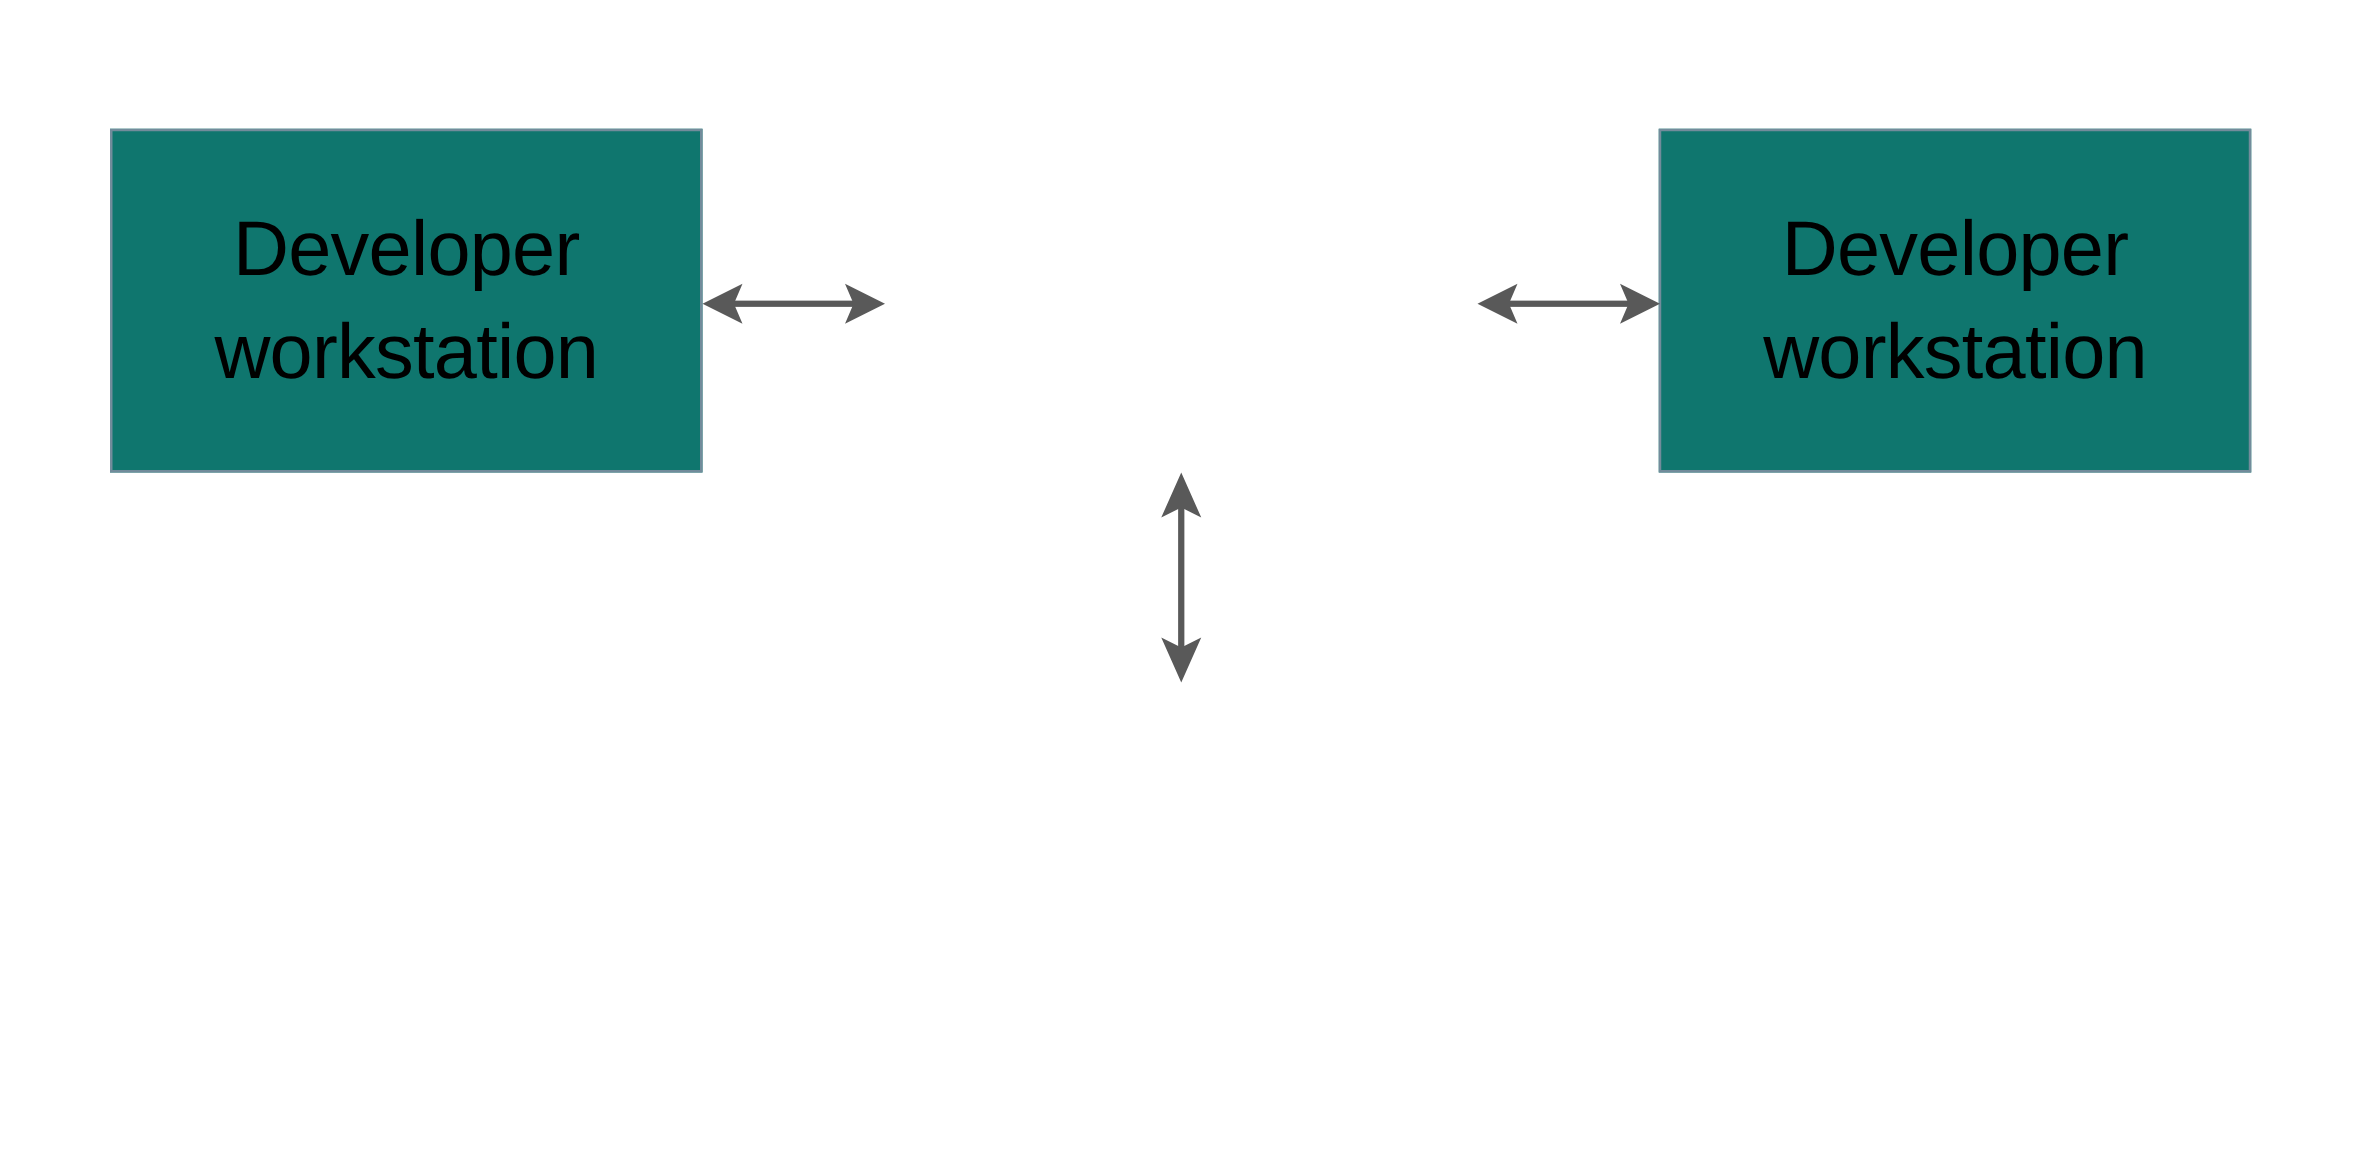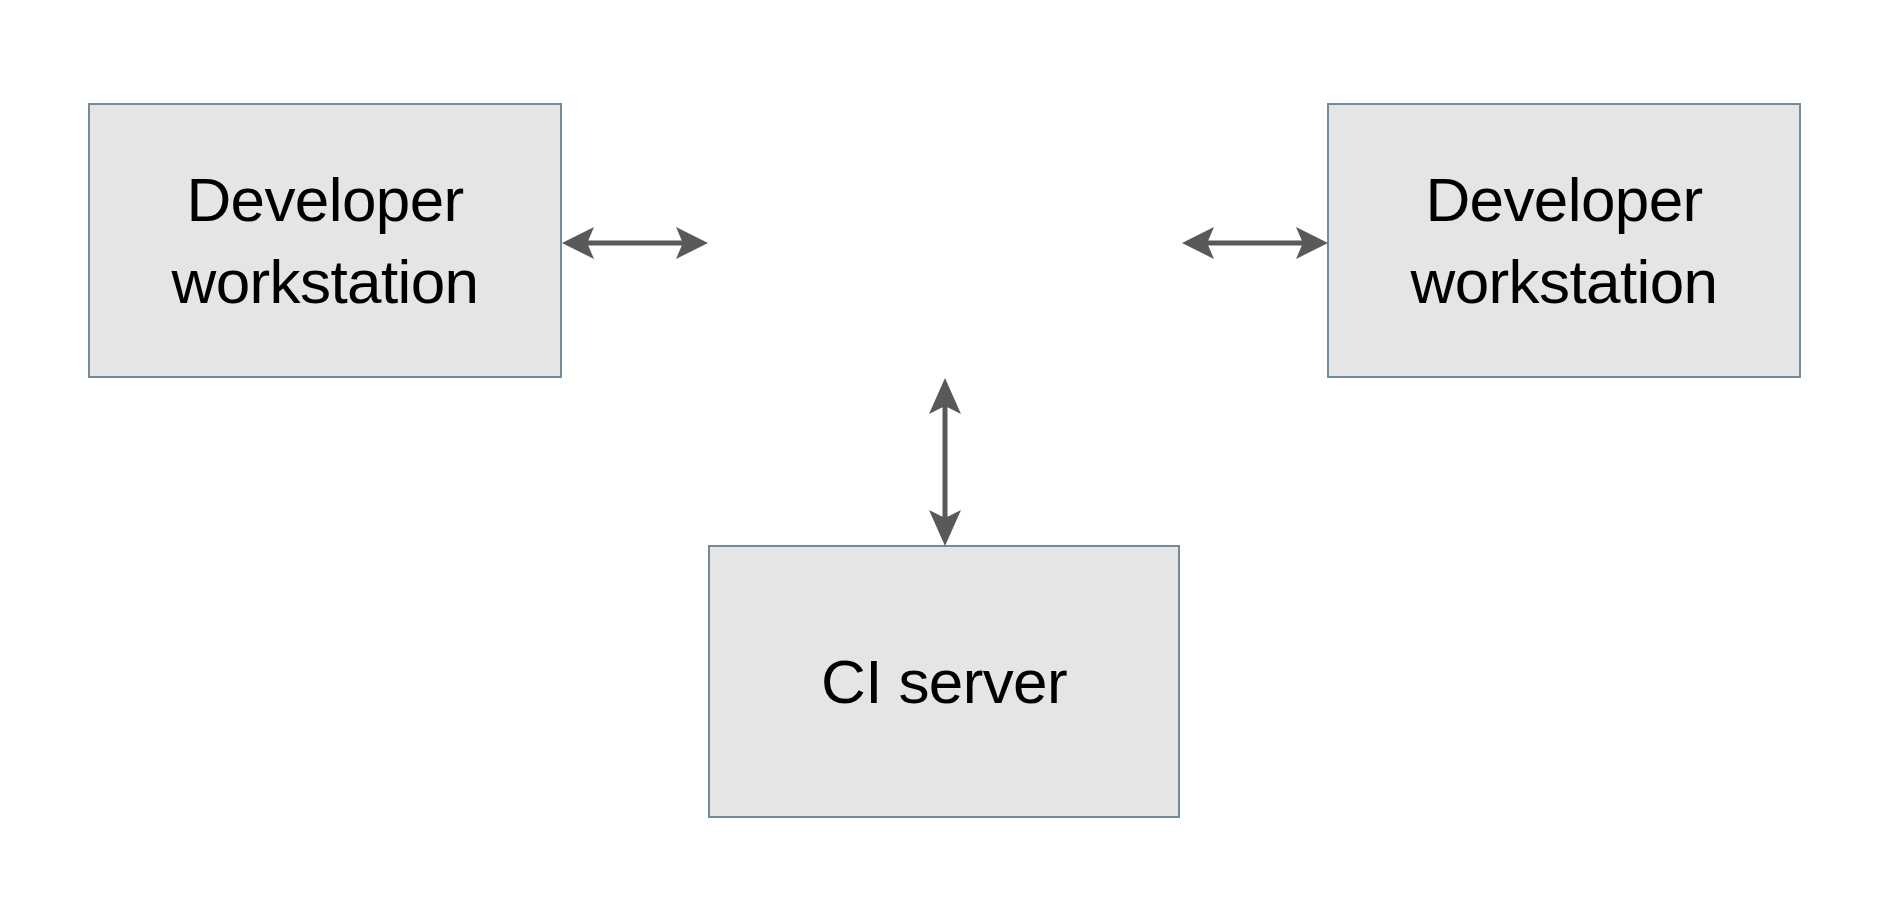--- a/index.html
+++ b/index.html
@@ -17,21 +17,21 @@
     width: 1900px;
     height: 922px;
     background: #ffffff;
     overflow: hidden;
   }
 
   
   .node {
     position: absolute;
     box-sizing: border-box;
-    background: #e5e5e5;
+    background: #0f766e;
     border: 2px solid #728c9b;
     display: flex;
     align-items: center;
     justify-content: center;
     text-align: center;
   }
   .node-label {
     font-family: "Liberation Sans", "DejaVu Sans", sans-serif;
     font-size: 62px;
     line-height: 1.32;
@@ -66,23 +66,20 @@
     <span class="node-label">Developer
 workstation</span>
   </div>
 
 
   <div class="node" id="node-dev-right">
     <span class="node-label">Developer
 workstation</span>
   </div>
 
-  <div class="node" id="node-ci">
-    <span class="node-label">CI server</span>
-  </div>
 
   <svg class="connector" id="conn-left-cache" viewBox="0 0 150 60">
     <g fill="#595959" stroke="none">
 
       <rect x="22" y="27.5" width="106" height="5"></rect>
 
       <path d="M 2 30 L 34 14 L 28 28 L 28 32 L 34 46 Z"></path>
 
       <path d="M 148 30 L 116 14 L 122 28 L 122 32 L 116 46 Z"></path>
     </g>

